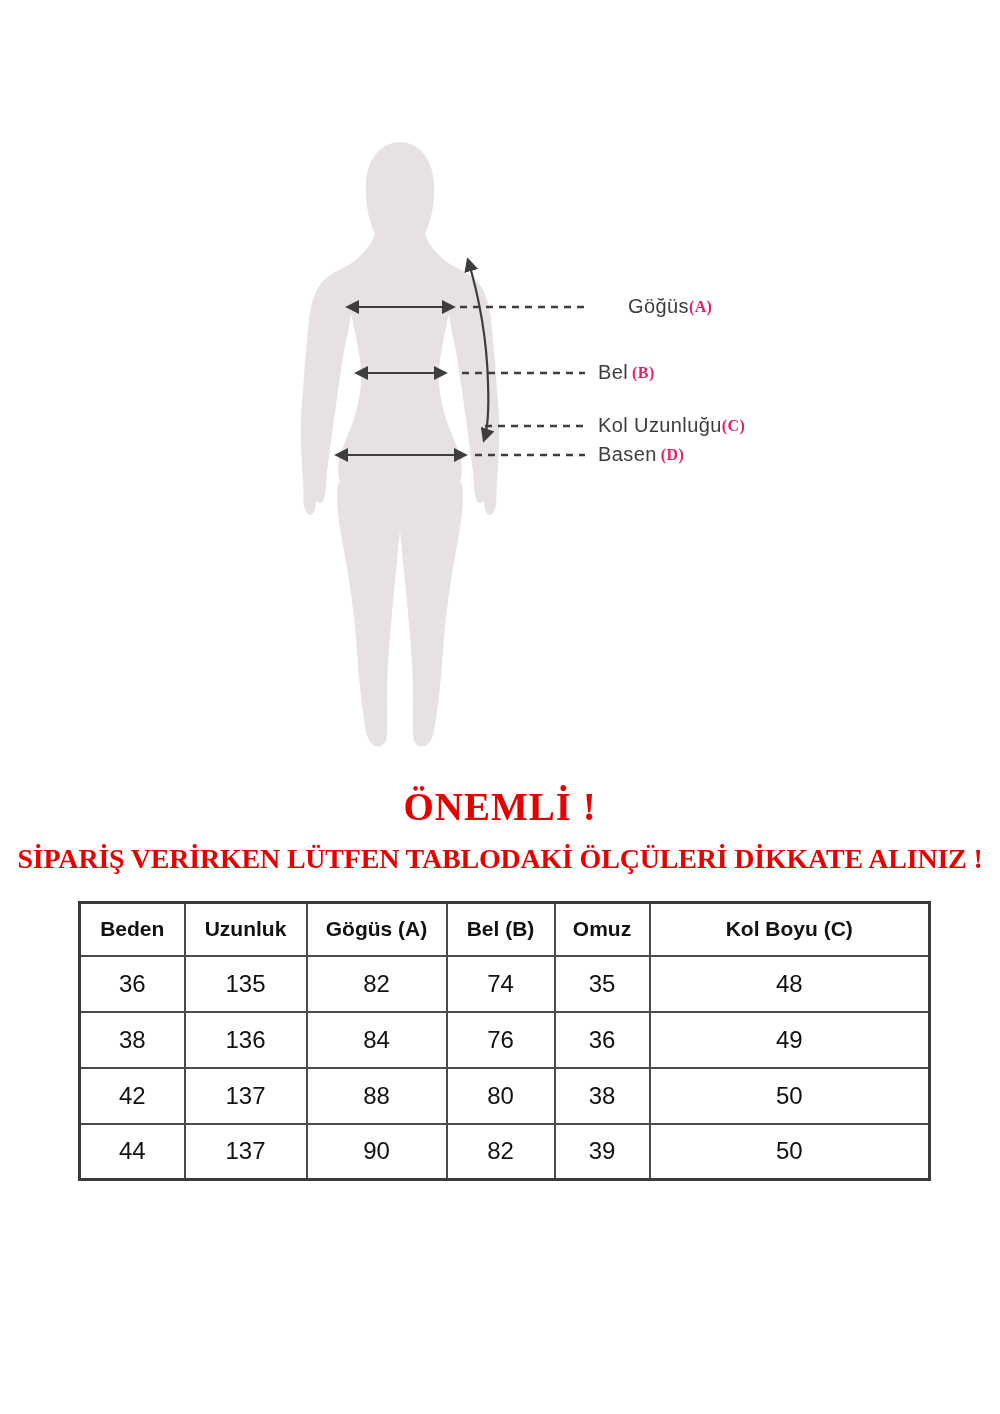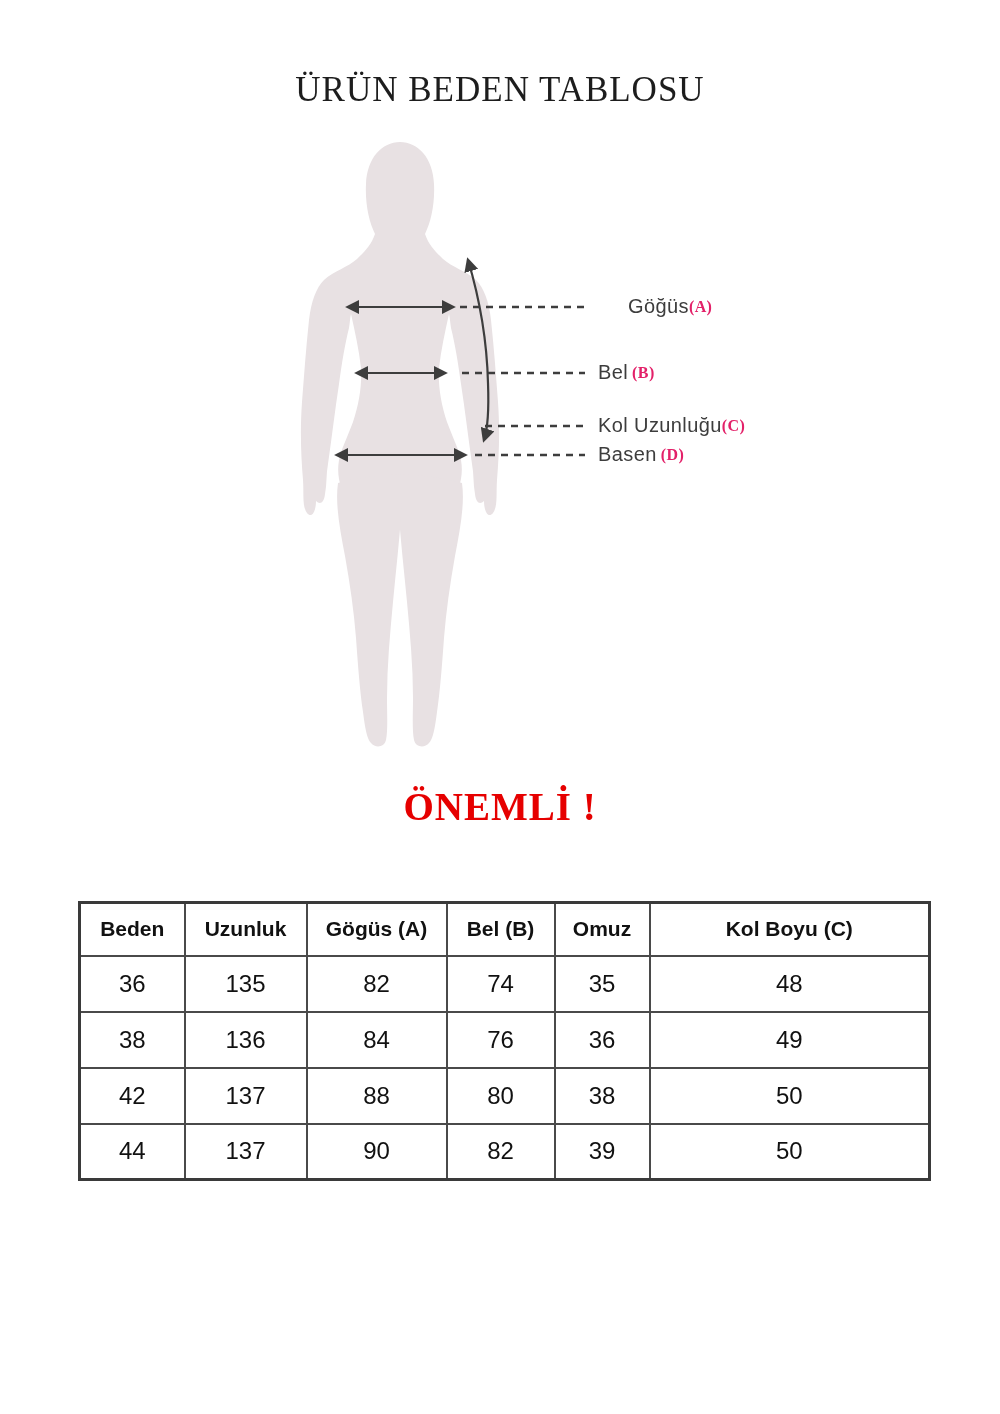--- a/index.html
+++ b/index.html
@@ -45,21 +45,20 @@
     color:#111111;
   }
   .size-table th { height:53px; font-size:21px; font-weight:700; }
   .size-table td { height:56px; font-size:24px; font-weight:400; }
 </style>
 </head>
 <body>
 
 <div class="page">
 
-  <div class="page-title">ÜRÜN BEDEN TABLOSU</div>
 
   <svg class="figure-svg" viewBox="0 0 300 610">
     <defs>
       <marker id="ah" viewBox="0 0 10 10" refX="8" refY="5" markerWidth="6.5" markerHeight="6.5" orient="auto-start-reverse">
         <path d="M0,0 L10,5 L0,10 z" fill="#3d3d3d"></path>
       </marker>
     </defs>
 
     <path fill="#e8e1e3" d="M110,4 C128,4 143,20 144,46 C145,66 141,84 135,96 C139,108 147,115 153,121
          C162,129 176,133 186,142 C194,150 199,164 201,182 C204,210 206,238 208,264
@@ -91,20 +90,21 @@
     <line x1="195" y1="288" x2="295" y2="288" stroke="#3d3d3d" stroke-width="2.4" stroke-dasharray="7 6"></line>
     <line x1="185" y1="317" x2="295" y2="317" stroke="#3d3d3d" stroke-width="2.4" stroke-dasharray="7 6"></line>
   </svg>
 
   <div class="measure-label lbl-a"><span>Göğüs</span><span class="measure-code">(A)</span></div>
   <div class="measure-label lbl-b"><span>Bel</span><span class="measure-code gap">(B)</span></div>
   <div class="measure-label lbl-c"><span>Kol Uzunluğu</span><span class="measure-code">(C)</span></div>
   <div class="measure-label lbl-d"><span>Basen</span><span class="measure-code gap">(D)</span></div>
 
   <div class="important-heading">ÖNEMLİ !</div>
+  <div class="warning-text">SİPARİŞ VERİRKEN LÜTFEN TABLODAKİ ÖLÇÜLERİ DİKKATE ALINIZ !</div>
 
   <table class="size-table">
     <colgroup>
       <col style="width:105px">
         <col style="width:122px">
         <col style="width:140px">
       <col style="width:108px">
         <col style="width:95px">
         <col style="width:280px">
     </colgroup>

